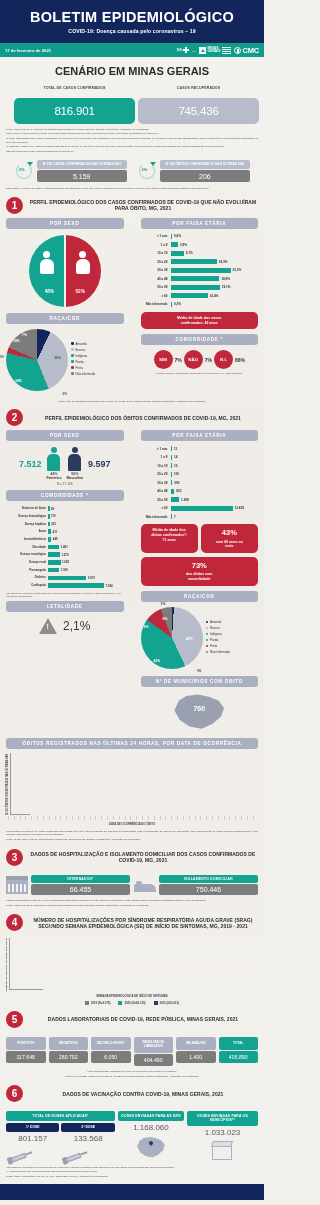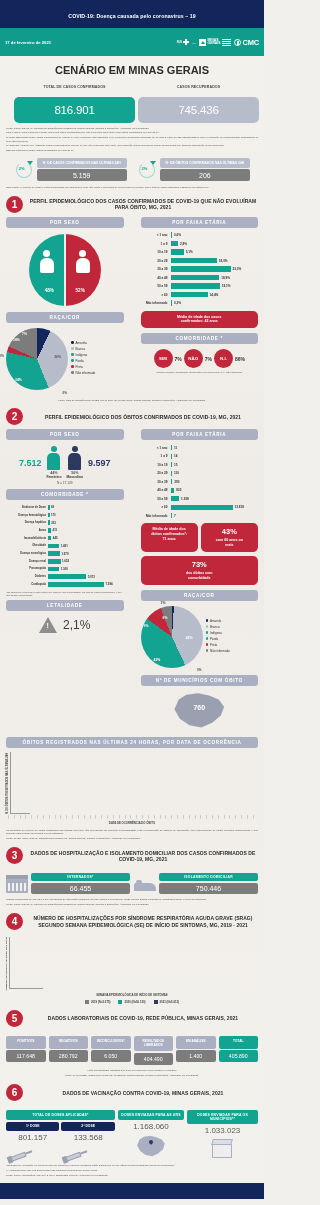--- a/index.html
+++ b/index.html
@@ -10,21 +10,21 @@
     color: #3c3c3b;
     -webkit-font-smoothing: antialiased;
   }
   .page { width: 264px; position: relative; background: linear-gradient(180deg,#f4f2ee 0%,#efece7 40%,#f3f1ed 100%); }
 
   
   .hdr { background: #12265c; padding: 10px 8px 9px; text-align: center; }
   .hdr-title { color: #ffffff; font-size: 14.5px; font-weight: bold; letter-spacing: .3px; line-height: 1.05; }
   .hdr-sub { color: #ffffff; font-size: 5.2px; font-weight: bold; margin-top: 3px; letter-spacing: .1px; }
 
-  .band { background: #0f9c8b; height: 28px; display: flex; align-items: center; justify-content: space-between; padding: 0 5px; }
+  .band { background: #0f9c8b; height: 14px; display: flex; align-items: center; justify-content: space-between; padding: 0 5px; }
   .band-date { color: #ffffff; font-size: 4.2px; font-weight: bold; }
   .band-logos { display: flex; align-items: center; gap: 3px; }
   .logo-sus { display: flex; align-items: center; gap: 1px; }
   .logo-sus .txt { color: #fff; font-size: 2.6px; font-weight: bold; }
   .cross { width: 6px; height: 6px; position: relative; }
   .cross::before, .cross::after { content: ""; position: absolute; background: #fff; }
   .cross::before { left: 2px; top: 0; width: 2px; height: 6px; }
   .cross::after { left: 0; top: 2px; width: 6px; height: 2px; }
   .dash { color: #fff; font-size: 4px; }
   .logo-mg { display: flex; align-items: center; gap: 1.5px; }
@@ -216,20 +216,21 @@
 
   
   .foot { background: #12265c; text-align: center; padding: 8px 6px; margin-top: 6px; }
 </style>
 </head>
 <body>
 
 <div class="page">
 
   <div class="hdr">
+    <div class="hdr-title">BOLETIM EPIDEMIOLÓGICO</div>
     <div class="hdr-sub">COVID-19: Doença causada pelo coronavírus – 19</div>
   </div>
 
   <div class="band">
     <div class="band-date">17 de fevereiro de 2021</div>
     <div class="band-logos">
       <div class="logo-sus">
         <span class="txt">SUS</span>
         <span class="cross"></span>
       </div>

